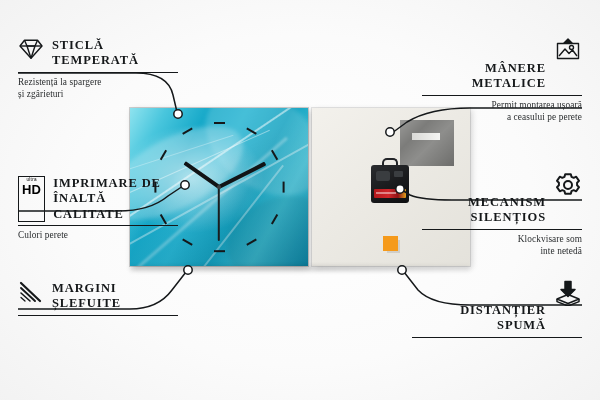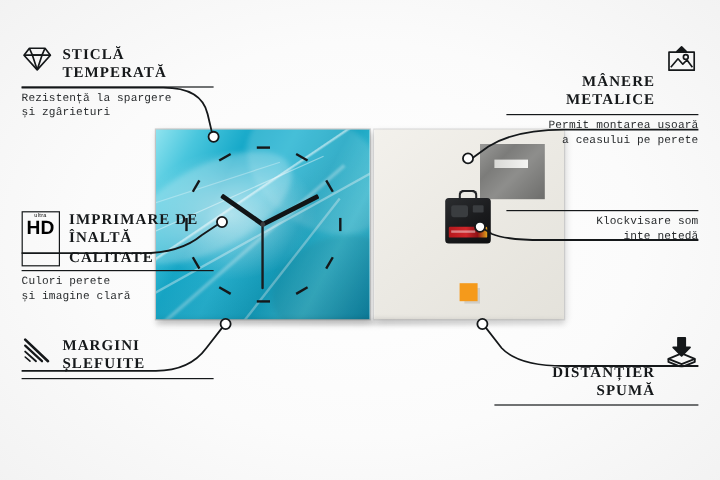--- a/index.html
+++ b/index.html
@@ -83,32 +83,32 @@
   .callout.right .head { justify-content:flex-end; }
   .title {
     font-family:"Liberation Serif", serif;
     font-weight:700; font-size:12.5px; letter-spacing:.9px;
     color:#15181a; line-height:1.22; text-transform:uppercase;
   }
   .callout.left .title { text-align:left; }
   .callout.right .title { text-align:right;margin-top:23px; }
   .rule { height:1px; background:#15181a; margin-top:3px; }
   .sub {
-    font-family:Liberation Mono, monospace;
+    font-family:Liberation Serif, serif;
     font-size:9.3px; color:#2a2d2f; line-height:1.32; margin-top:3px; letter-spacing:.1px;
   }
   .callout.right .sub { text-align:right; }
   .icon { flex:0 0 auto; display:block; }
 
   .hdbox {
     border:1.4px solid #15181a; padding:1px 3px 1px; text-align:center; line-height:1;
     font-family:"Liberation Sans", sans-serif;
   }
   .hdbox .u { font-size:4.6px; letter-spacing:.3px; display:block; }
-  .hdbox .h { font-size:16px; font-weight:700; display:block; letter-spacing:.2px; }
+  .hdbox .h { font-size:13px; font-weight:700; display:block; letter-spacing:.2px; }
 
   svg.leaders { position:absolute; left:0; top:0; width:600px; height:400px; pointer-events:none; }
 </style>
 </head>
 <body>
 
 <div id="stage">
 
   <div class="product">
 
@@ -212,21 +212,20 @@
         <span class="h">HD</span>
       </div>
       <div class="title">
         <div>IMPRIMARE DE</div>
         <div>ÎNALTĂ CALITATE</div>
       </div>
     </div>
     <div class="rule"></div>
     <div class="sub">
       <div>Culori perete</div>
-      <div>și imagine clară</div>
     </div>
   </div>
 
   <div class="callout left" style="left:18px; top:281px; width:160px;">
     <div class="head">
       <svg class="icon" width="26" height="22" viewBox="0 0 26 22">
         <g stroke="#15181a" stroke-linecap="round">
           <path d="M3,2 L22,20" stroke-width="2.2"></path>
           <path d="M3,7 L17,20" stroke-width="1.9"></path>
           <path d="M3,12 L12,20" stroke-width="1.6"></path>
@@ -257,20 +256,32 @@
       </svg>
     </div>
     <div class="rule"></div>
     <div class="sub">
       <div>Permit montarea ușoară</div>
       <div>a ceasului pe perete</div>
     </div>
   </div>
 
   <div class="callout right" style="left:422px; top:172px; width:160px;">
+    <div class="head">
+      <div class="title">
+        <div>MECANISM</div>
+        <div>SILENȚIOS</div>
+      </div>
+      <svg class="icon" width="28" height="26" viewBox="0 0 28 26">
+        <g fill="none" stroke="#15181a" stroke-width="2" stroke-linejoin="round">
+          <path d="M11.2,2.2 h5.6 l.7,2.6 2.2,1.0 2.5,-1.1 2.8,4.2 -1.9,1.9 0,2.4 1.9,1.9 -2.8,4.2 -2.5,-1.1 -2.2,1.0 -.7,2.6 h-5.6 l-.7,-2.6 -2.2,-1.0 -2.5,1.1 -2.8,-4.2 1.9,-1.9 0,-2.4 -1.9,-1.9 2.8,-4.2 2.5,1.1 2.2,-1.0 Z"></path>
+          <circle cx="14" cy="13" r="4"></circle>
+        </g>
+      </svg>
+    </div>
     <div class="rule"></div>
     <div class="sub">
       <div>Klockvisare som</div>
       <div>inte netedă</div>
     </div>
   </div>
 
   <div class="callout right" style="left:412px; top:280px; width:170px;">
     <div class="head">
       <div class="title">

